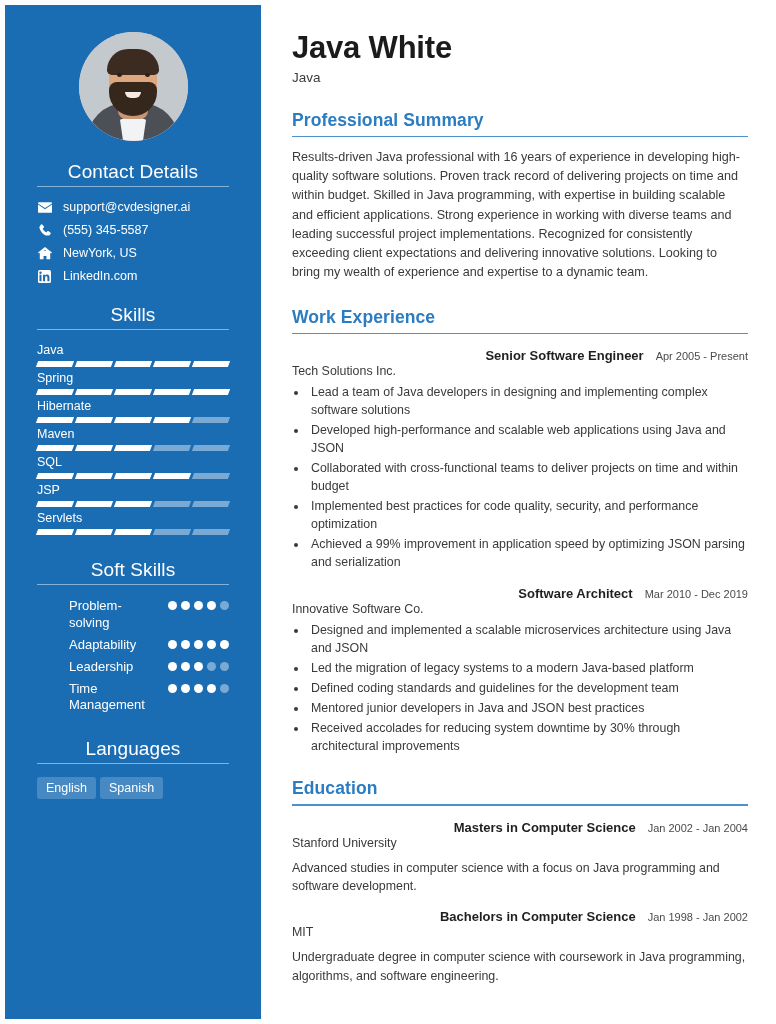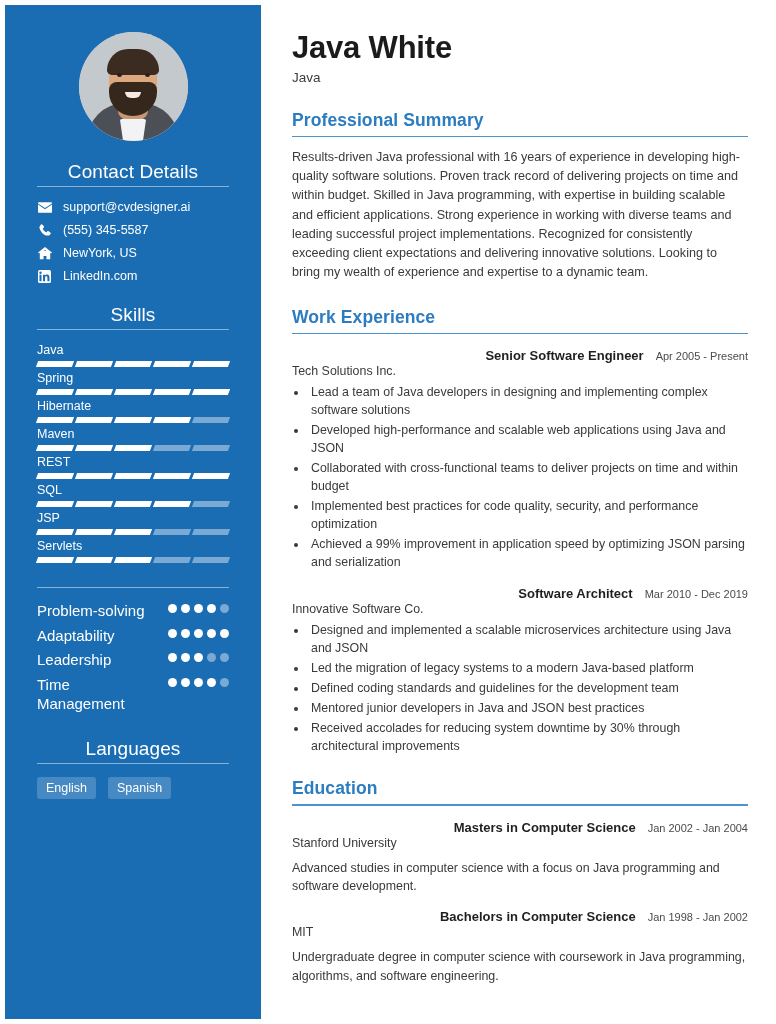--- a/index.html
+++ b/index.html
@@ -114,27 +114,27 @@
     transform: skewX(-20deg);
   }
   .bar.dim { background: rgba(255,255,255,.42); }
 
   .soft-block { margin-top: 24px; }
   .soft-row {
     display: flex; align-items: flex-start;
     justify-content: space-between;
     margin-bottom: 5px; gap: 8px;
   }
-  .soft-name { font-size: 15px; line-height: 1.3; max-width: 115px; }
+  .soft-name { font-size: 13px; line-height: 1.3; max-width: 115px; margin-left: 32px; }
   .dots { display: flex; gap: 4px; padding-top: 3px; flex: 0 0 auto; }
   .dot { width: 9px; height: 9px; border-radius: 50%; background: #ffffff; }
   .dot.dim { background: rgba(255,255,255,.42); }
 
   .lang-block { margin-top: 24px; }
-  .lang-tags { display: flex; gap: 12px; flex-wrap: wrap; }
+  .lang-tags { display: flex; gap: 4px; flex-wrap: wrap; }
   .lang-tag {
     background: rgba(255,255,255,.20);
     border-radius: 3px;
     padding: 4px 9px;
     font-size: 12.5px; color: #ffffff;
   }
 
   
   .main {
     flex: 1;
@@ -287,30 +287,20 @@
             <div class="skill-name">Maven</div>
             <div class="bars">
               <div class="bar"></div>
               <div class="bar"></div>
               <div class="bar"></div>
               <div class="bar dim"></div>
               <div class="bar dim"></div>
             </div>
           </div>
           <div class="skill-item">
-            <div class="skill-name">REST</div>
-            <div class="bars">
-              <div class="bar"></div>
-              <div class="bar"></div>
-              <div class="bar"></div>
-              <div class="bar"></div>
-              <div class="bar"></div>
-            </div>
-          </div>
-          <div class="skill-item">
             <div class="skill-name">SQL</div>
             <div class="bars">
               <div class="bar"></div>
               <div class="bar"></div>
               <div class="bar"></div>
               <div class="bar"></div>
               <div class="bar dim"></div>
             </div>
           </div>
           <div class="skill-item">
@@ -330,20 +320,21 @@
               <div class="bar"></div>
               <div class="bar"></div>
               <div class="bar dim"></div>
               <div class="bar dim"></div>
             </div>
           </div>
         </div>
     </section>
 
     <section class="side-sec soft-block">
+      <h2 class="side-h">Soft Skills</h2>
       <div class="side-rule"></div>
       <div id="soft-list">
           <div class="soft-row">
             <div class="soft-name">Problem-solving</div>
             <div class="dots">
               <div class="dot"></div>
               <div class="dot"></div>
               <div class="dot"></div>
               <div class="dot"></div>
               <div class="dot dim"></div>

